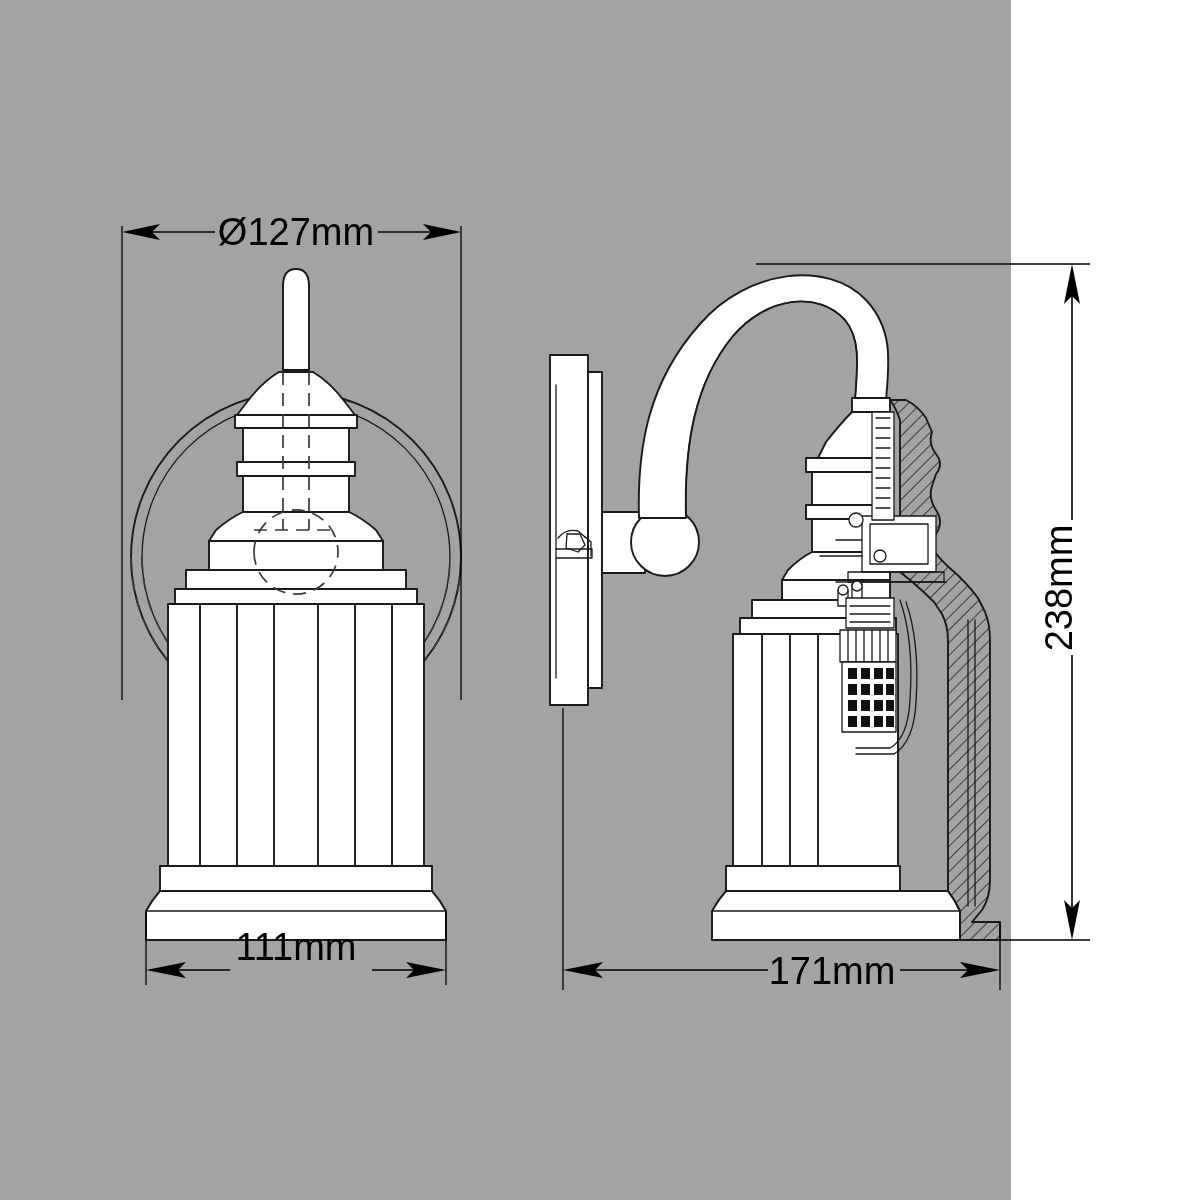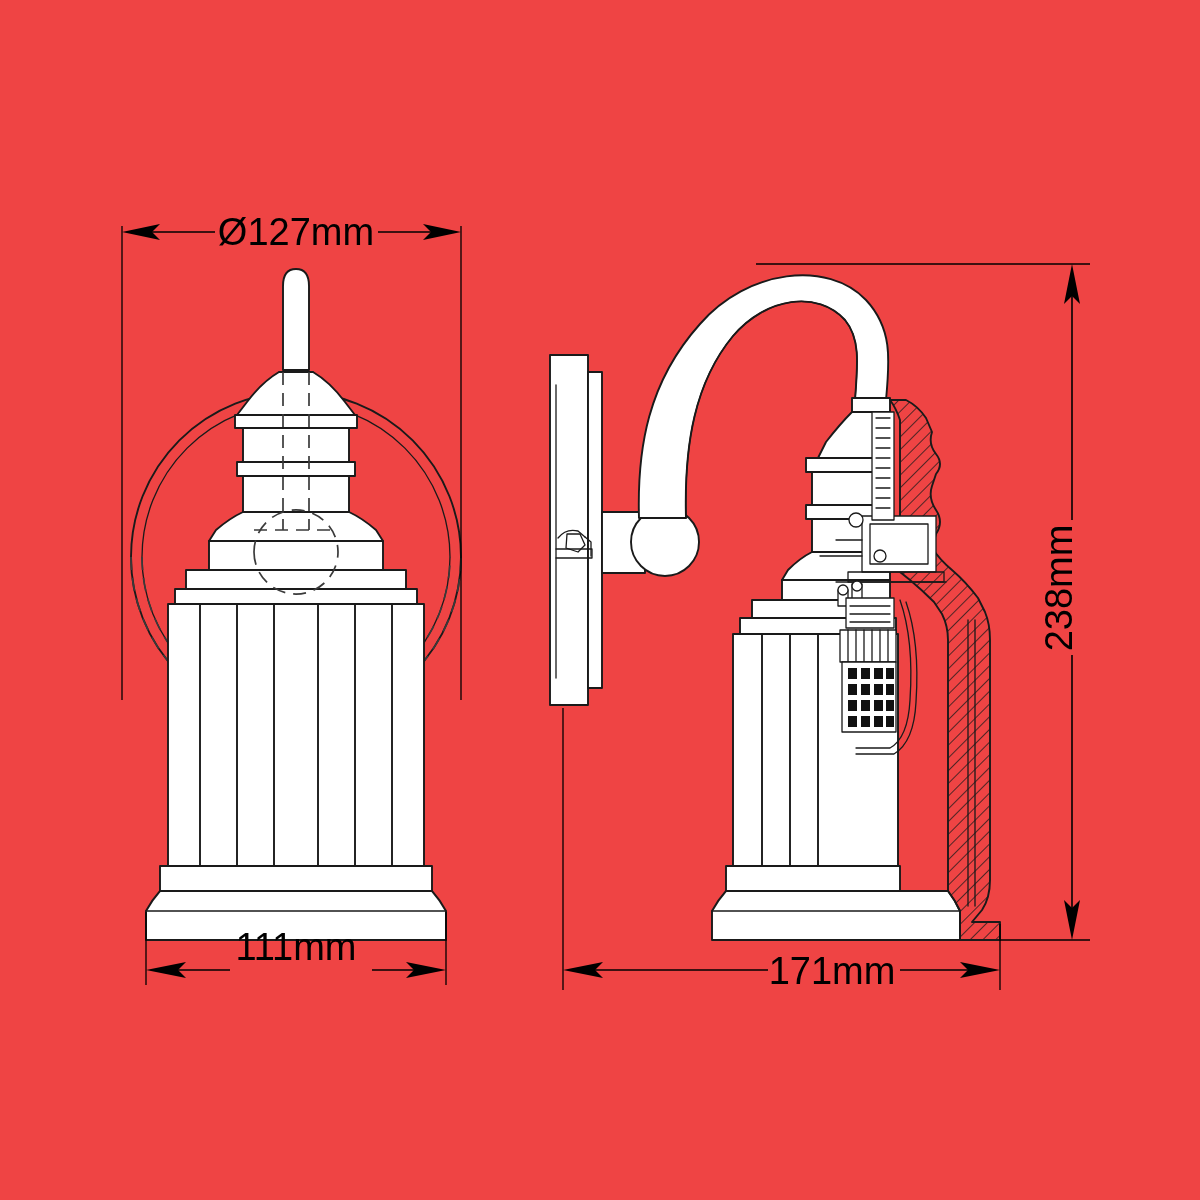--- a/index.html
+++ b/index.html
@@ -9,23 +9,23 @@
     background: #ffffff;
   }
   body {
     width: 1200px;
     height: 1200px;
     font-family: "Liberation Sans", sans-serif;
     overflow: hidden;
   }
   #drawing-root {
     position: relative;
-    width: 1200px;
+    width: 1011px;
     height: 1200px;
-    background: #ef4444;
+    background: #a3a3a3;
   }
   svg.drawing-canvas {
     position: absolute;
     left: 0;
     top: 0;
     width: 1200px;
     height: 1200px;
     display: block;
   }
   .dim-text {

